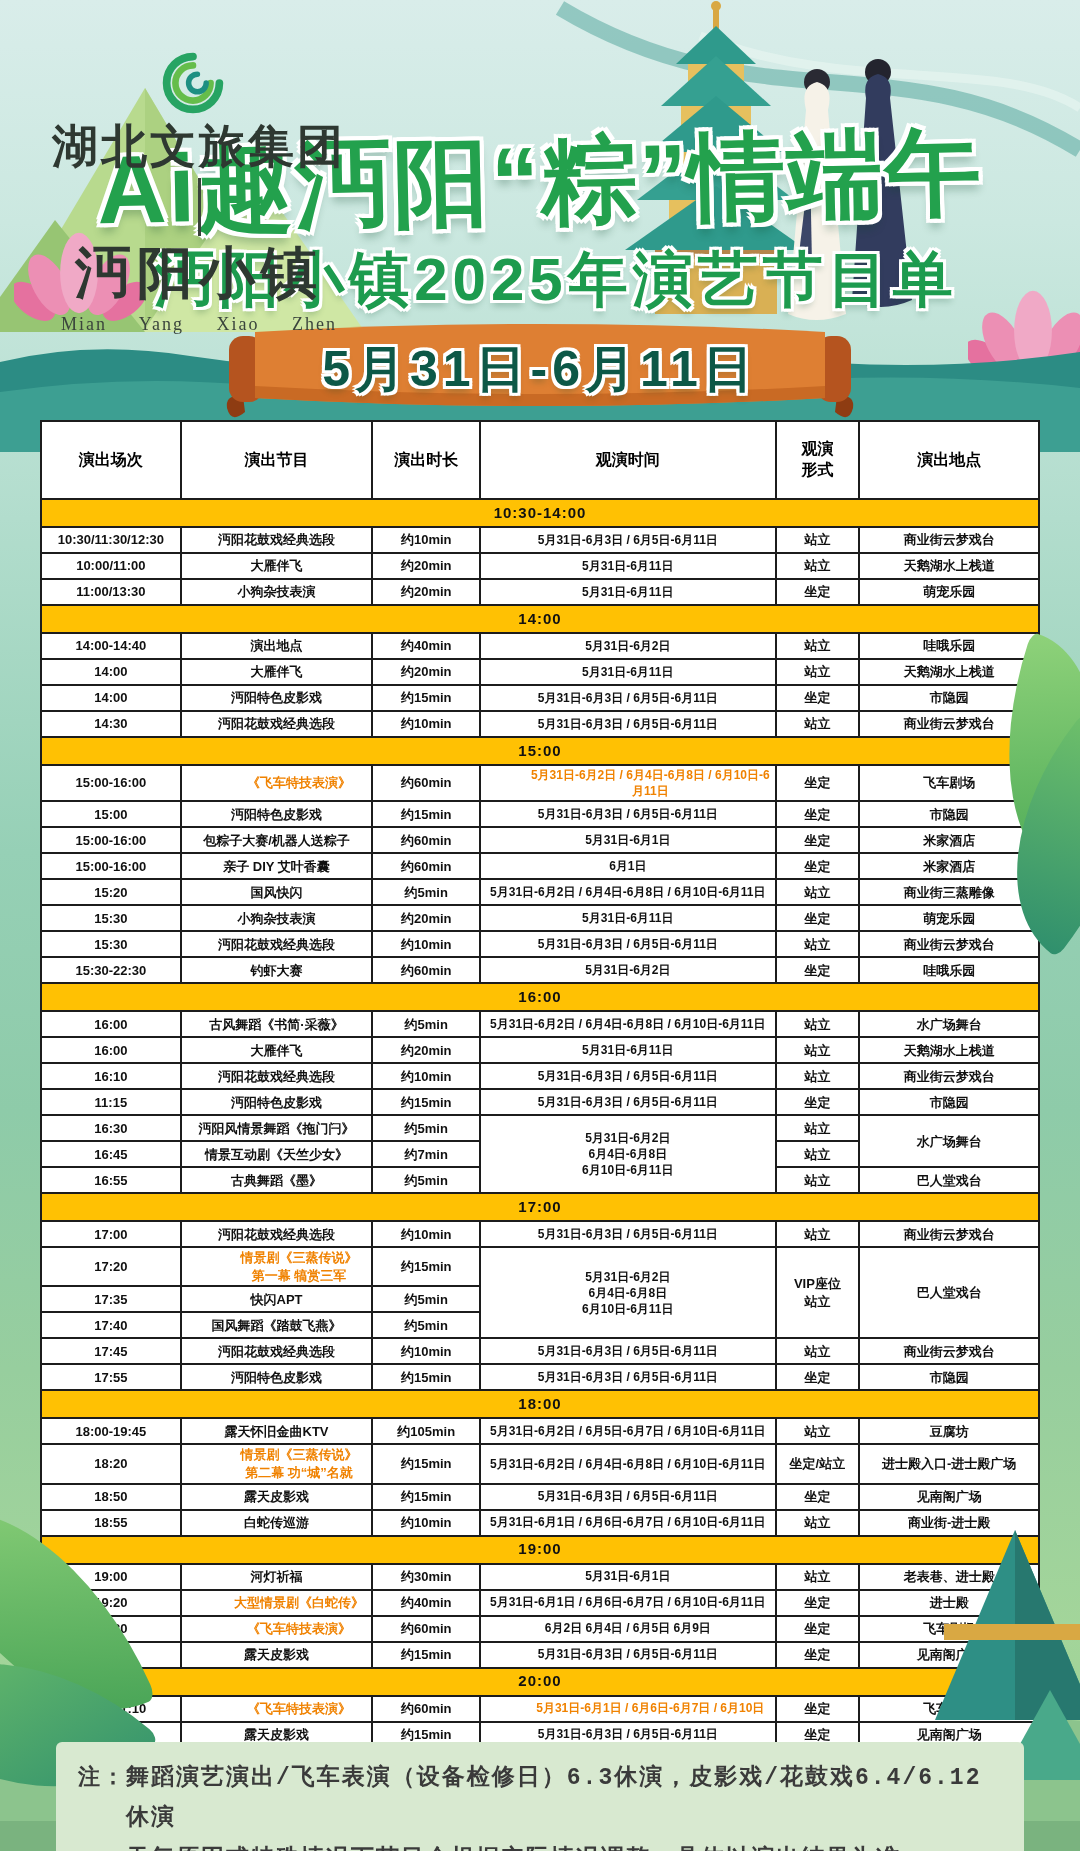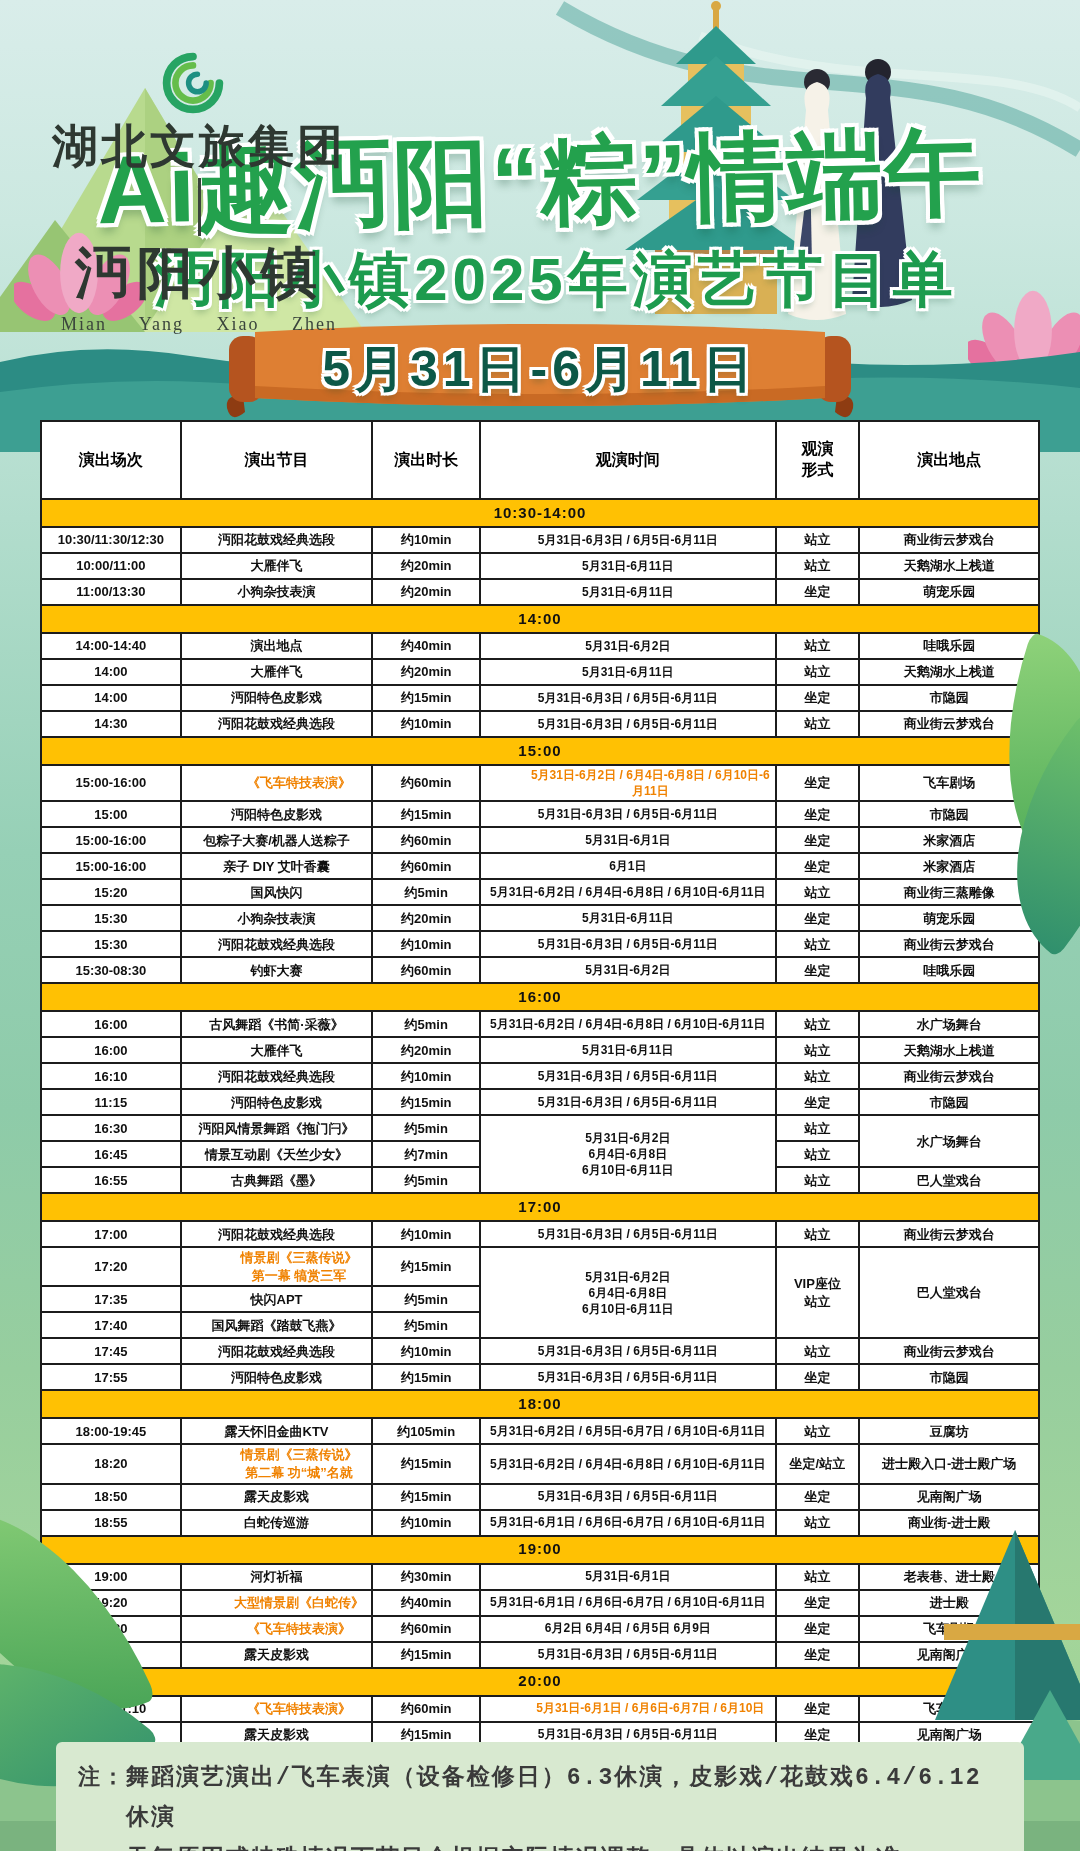--- a/index.html
+++ b/index.html
@@ -271,21 +271,21 @@
           </tr>
           <tr>
             <td>15:30</td>
             <td>沔阳花鼓戏经典选段</td>
             <td>约10min</td>
             <td class="col-dates">5月31日-6月3日 / 6月5日-6月11日</td>
             <td>站立</td>
             <td>商业街云梦戏台</td>
           </tr>
           <tr>
-            <td>15:30-08:30</td>
+            <td>15:30-22:30</td>
             <td>钓虾大赛</td>
             <td>约60min</td>
             <td class="col-dates">5月31日-6月2日</td>
             <td>坐定</td>
             <td>哇哦乐园</td>
           </tr>
           <tr>
             <td colspan="6" class="section">16:00</td>
           </tr>
           <tr>

